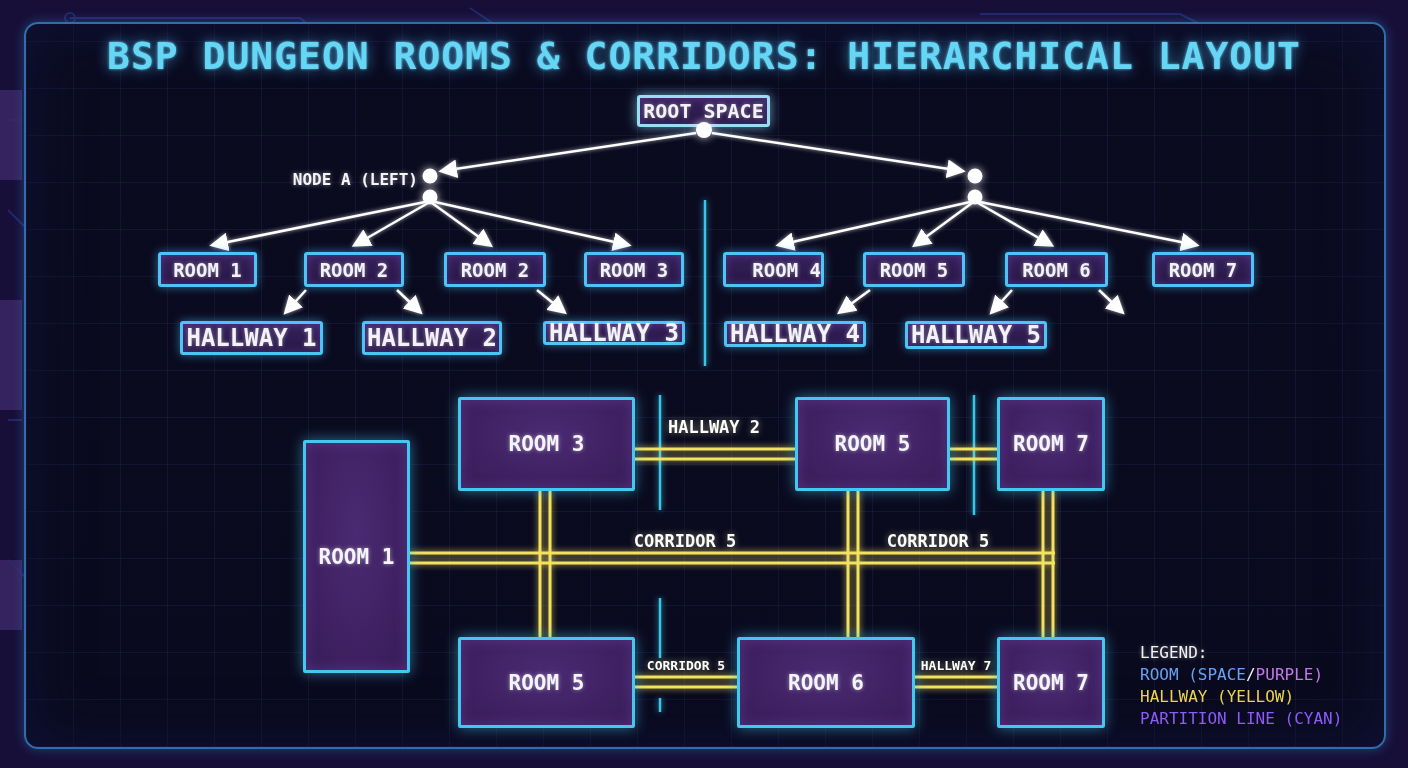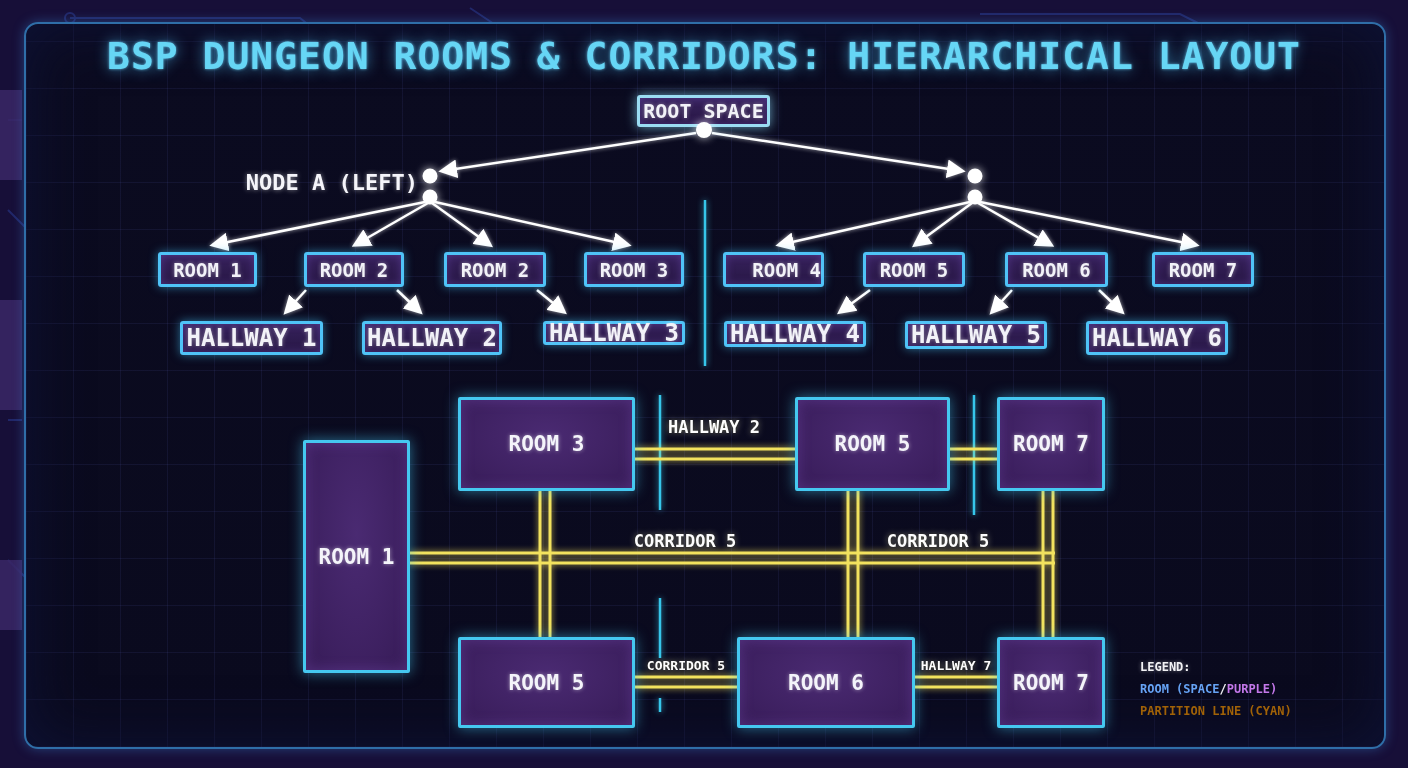--- a/index.html
+++ b/index.html
@@ -34,44 +34,44 @@
     border:3px solid #4fc3f7;border-radius:3px;
     background:linear-gradient(#36215c,#281745);
     box-shadow:0 0 10px rgba(70,195,245,.55), inset 0 0 8px rgba(130,90,210,.4);
     color:#f2f2f8;display:flex;align-items:center;justify-content:center;
     font-size:19px;font-weight:bold;white-space:nowrap;
     text-shadow:0 0 4px rgba(255,255,255,.45);
   }
   .rootbox{border-color:#9adcf2;box-shadow:0 0 12px rgba(140,220,250,.7), inset 0 0 8px rgba(130,90,210,.4);font-size:20px;}
   .hallbox{font-size:24px;}
   .nodelabel{
-    position:absolute;color:#f5f5fa;font-size:22px;font-weight:bold;
+    position:absolute;color:#f5f5fa;font-size:16px;font-weight:bold;
     text-shadow:0 0 5px rgba(255,255,255,.5);white-space:nowrap;
   }
   .mroom{
     position:absolute;box-sizing:border-box;
     border:3px solid #45c8f0;border-radius:2px;
     background:radial-gradient(ellipse at 50% 40%,#4a2a72 0%,#3d2060 70%,#361b56 100%);
     box-shadow:0 0 14px rgba(70,200,240,.55), inset 0 0 14px rgba(150,100,220,.3);
     color:#f4f4fa;display:flex;align-items:center;justify-content:center;
     font-size:21px;font-weight:bold;text-shadow:0 0 4px rgba(255,255,255,.5);
   }
   .clabel{
     position:absolute;color:#fdfdfd;font-weight:bold;text-align:center;
     text-shadow:0 0 6px rgba(255,255,200,.5),0 0 2px rgba(0,0,0,.9);white-space:nowrap;
   }
   .clabel.big{font-size:17px;}
   .clabel.small{font-size:13px;}
-  .legend{position:absolute;left:1140px;top:656px;font-size:12px;font-weight:bold;line-height:22px;white-space:nowrap;}
+  .legend{position:absolute;left:1140px;top:642px;font-size:16px;font-weight:normal;line-height:22px;white-space:nowrap;}
   .lg-title{color:#f2f2f5;text-shadow:0 0 4px rgba(255,255,255,.4);}
   .lg-blue{color:#66a3f5;}
   .lg-white{color:#f2f2f5;}
   .lg-purple{color:#c478ea;}
   .lg-yellow{color:#edd34d;}
-  .lg-cyan{color:#a16207;}
+  .lg-cyan{color:#8b5cf6;}
   .tree-lines{filter:drop-shadow(0 0 2px rgba(255,255,255,.65));}
   .corridors{filter:drop-shadow(0 0 3px rgba(250,230,90,.8));}
   .partitions{filter:drop-shadow(0 0 3px rgba(60,200,235,.8));}
 </style>
 </head>
 <body>
 
 <div class="stage">
 
   <svg width="1408" height="768" viewBox="0 0 1408 768" class="traces">
@@ -195,23 +195,20 @@
     </div>
   <div class="tbox hallbox" style="left:543px;top:321px;width:142px;height:24px;">
       <span>HALLWAY 3</span>
     </div>
   <div class="tbox hallbox" style="left:724px;top:321px;width:142px;height:26px;">
       <span>HALLWAY 4</span>
     </div>
   <div class="tbox hallbox" style="left:905px;top:321px;width:142px;height:28px;">
       <span>HALLWAY 5</span>
     </div>
-  <div class="tbox hallbox" style="left:1086px;top:321px;width:142px;height:34px;">
-      <span>HALLWAY 6</span>
-    </div>
 
   <div class="mroom" style="left:458px;top:397px;width:177px;height:94px;">
       <span>ROOM 3</span>
     </div>
   <div class="mroom" style="left:795px;top:397px;width:155px;height:94px;">
       <span>ROOM 5</span>
     </div>
   <div class="mroom" style="left:997px;top:397px;width:108px;height:94px;">
       <span>ROOM 7</span>
     </div>
@@ -240,16 +237,17 @@
       <circle cx="430" cy="176" r="7.5"></circle>
       <circle cx="430" cy="197" r="7.5"></circle>
       <circle cx="975" cy="176" r="7.5"></circle>
       <circle cx="975" cy="197" r="7.5"></circle>
     </g>
   </svg>
 
   <div class="legend">
     <div class="lg-title">LEGEND:</div>
     <div><span class="lg-blue">ROOM (SPACE</span><span class="lg-white">/</span><span class="lg-purple">PURPLE)</span></div>
+    <div class="lg-yellow">HALLWAY (YELLOW)</div>
     <div class="lg-cyan">PARTITION LINE (CYAN)</div>
   </div>
 
 </div>
 
 </body></html>

